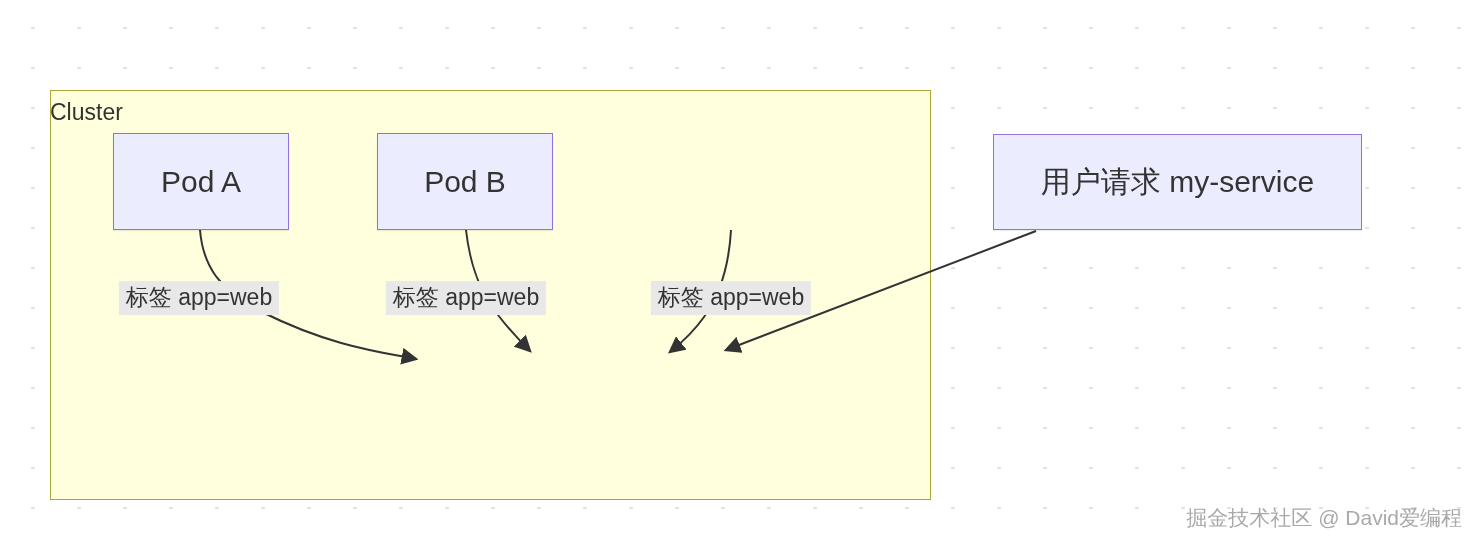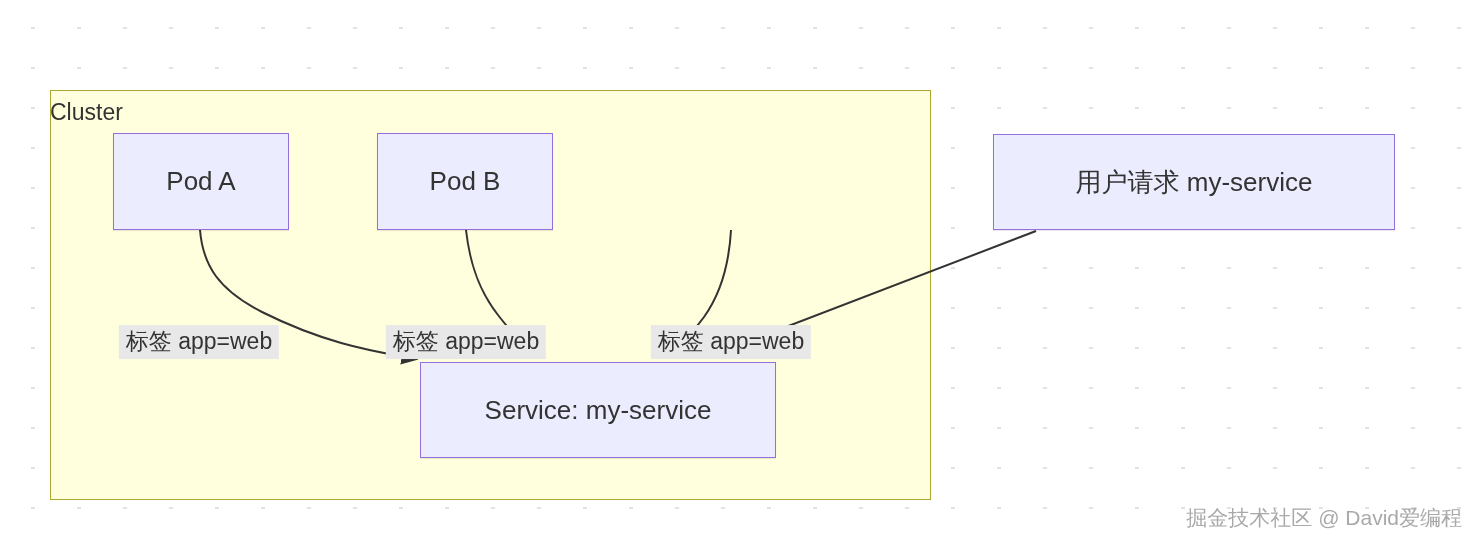--- a/index.html
+++ b/index.html
@@ -40,41 +40,40 @@
   }
   svg.edges{
     position:absolute;left:0;top:0;width:1474px;height:547px;
     z-index:3;
   }
   .node{
     position:absolute;
     background:var(--node-fill);
     border:1.7px solid var(--node-border);
     display:flex;align-items:center;justify-content:center;
-    font-size:26px;
+    font-size:30px;
     color:var(--text-color);
     z-index:5;
     box-shadow:0 1px 1px rgba(0,0,0,0.08);
   }
   .node-pod-a{left:113px;top:133px;width:176px;height:97px;}
   .node-pod-b{left:377px;top:133px;width:176px;height:97px;}
   .node-pod-c{left:643px;top:133px;width:177px;height:97px;}
-  .node-user-request{left:993px;top:134px;width:402px;height:96px;}
+  .node-user-request{left:993px;top:134px;width:369px;height:96px;}
   .node-service{left:420px;top:362px;width:356px;height:96px;}
   .edge-label{
     position:absolute;
     transform:translate(-50%,-50%);
     background:var(--label-bg);
     color:var(--text-color);
     font-size:23px;
     line-height:1.3;
     padding:2px 7px;
     white-space:nowrap;
     z-index:4;
-    margin-top:44px;
   }
   .edge-label-a{left:199px;top:298px;}
   .edge-label-b{left:466px;top:298px;}
   .edge-label-c{left:731px;top:298px;}
   .watermark{
     position:absolute;
     right:12px;bottom:15px;
     font-size:21px;
     color:#a9a9a9;
     text-shadow:2px 2px 0 #ffffff;
@@ -108,18 +107,15 @@
 
   <div class="node node-pod-a">
     <span>Pod A</span>
   </div>
   <div class="node node-pod-b">
     <span>Pod B</span>
   </div>
   <div class="node node-user-request">
     <span>用户请求 my-service</span>
   </div>
-  <div class="node node-service">
-    <span>Service: my-service</span>
-  </div>
 
   <div class="watermark">掘金技术社区 @ David爱编程</div>
 </div>
 
 </body></html>

